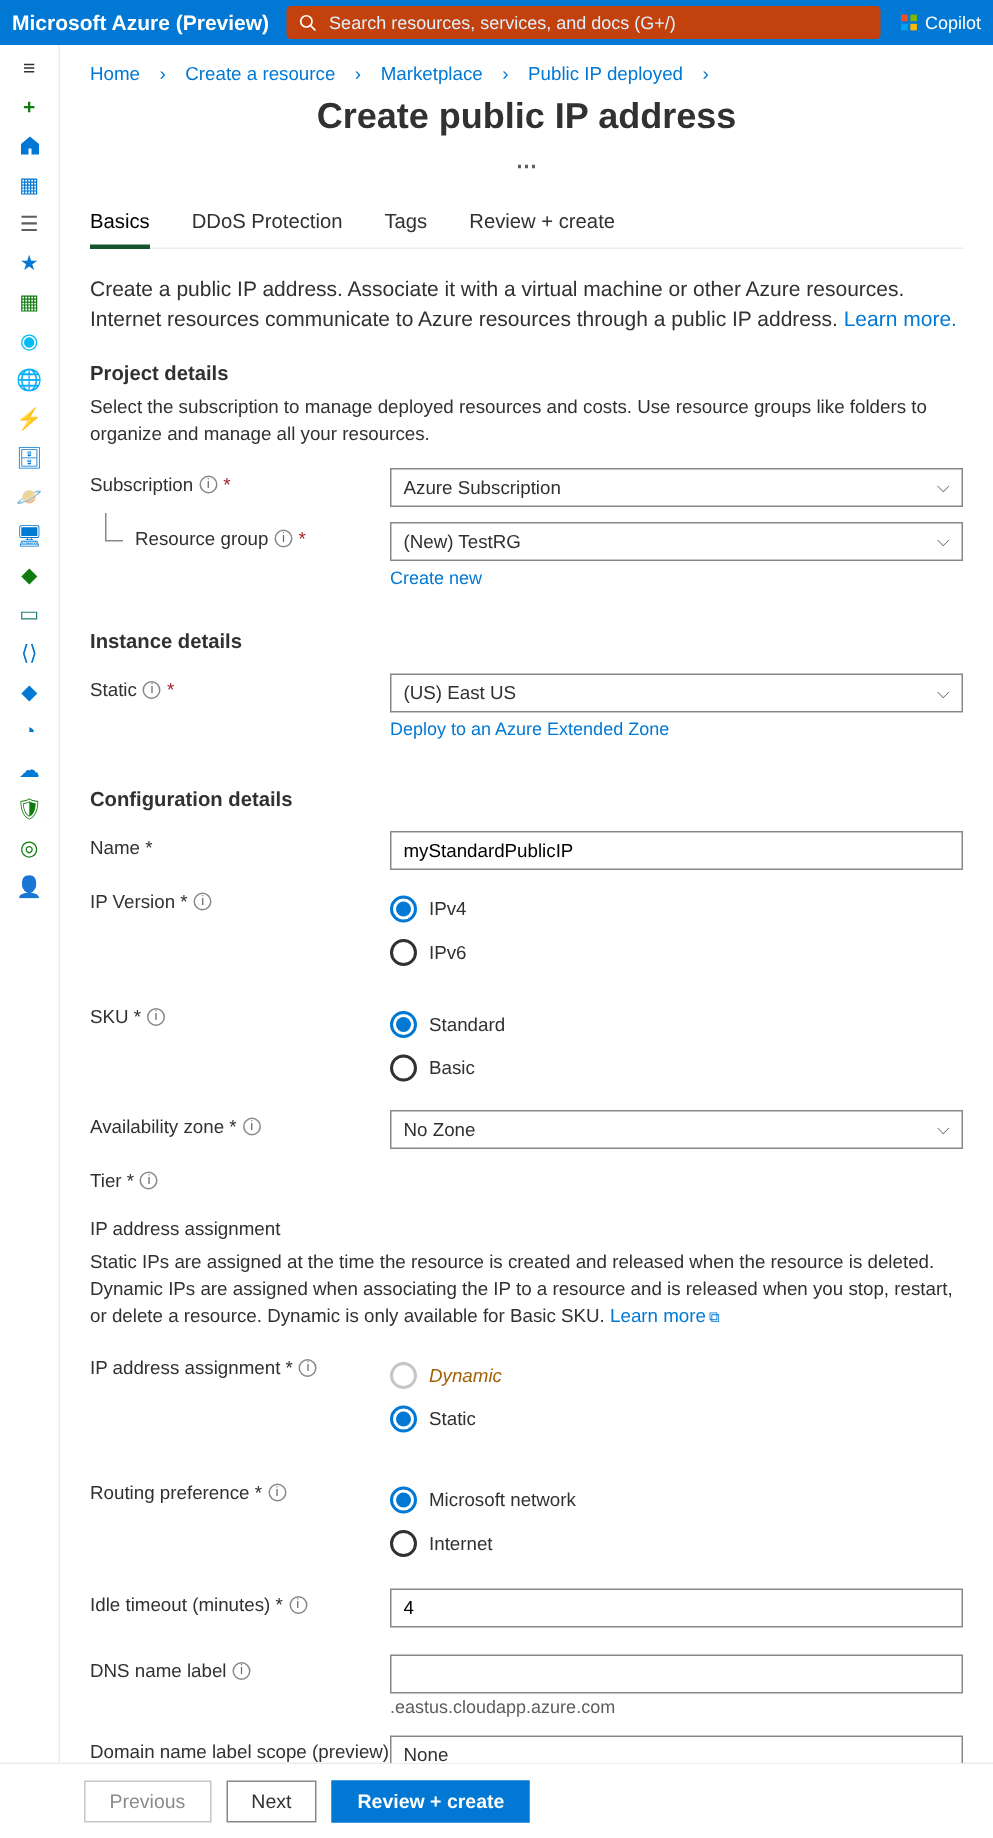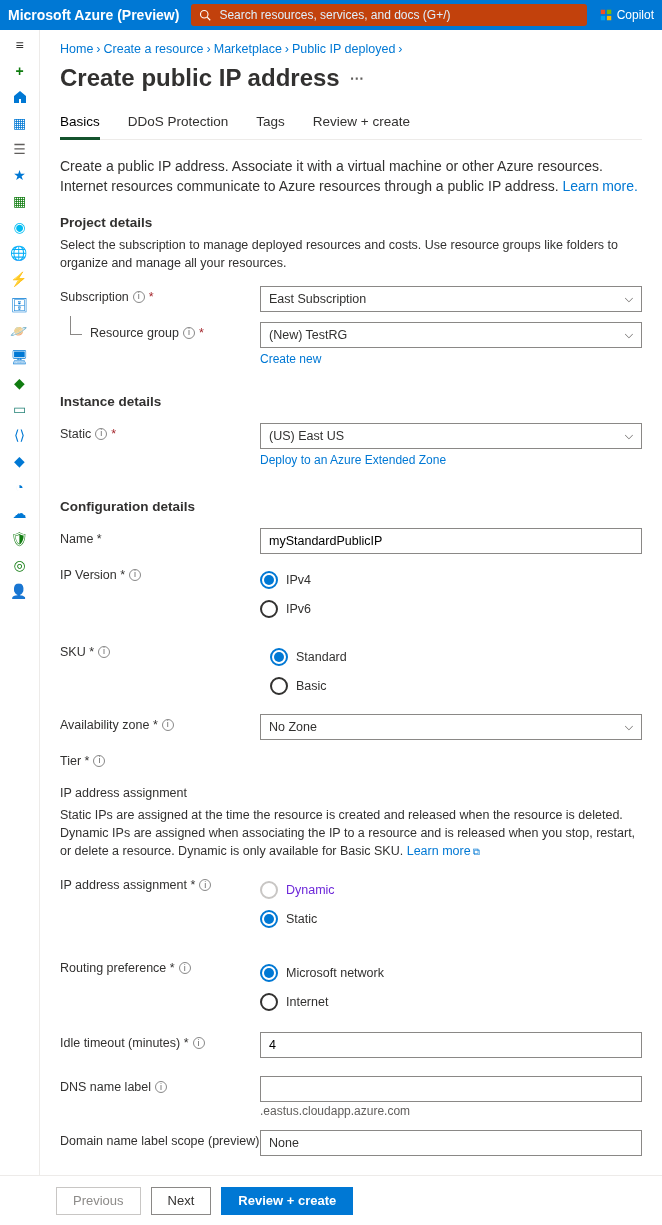--- a/index.html
+++ b/index.html
@@ -11,24 +11,24 @@
   .search-wrap svg { flex-shrink: 0; }
   .search-input { flex: 1; background: transparent; border: none; outline: none; color: #fff; font-size: 12px; }
   .search-input::placeholder { color: #dff0fc; }
   .copilot { color: #fff; display: flex; align-items: center; gap: 4px; font-size: 12px; }
 
   .shell { display: flex; height: calc(100% - 30px - 50px); }
   .leftnav { width: 40px; border-right: 1px solid #edebe9; display: flex; flex-direction: column; align-items: center; padding-top: 6px; gap: 8px; }
   .leftnav .nicon { width: 18px; height: 18px; display: flex; align-items: center; justify-content: center; font-size: 14px; color: #605e5c; cursor: pointer; }
 
   .main { flex: 1; padding: 12px 20px 8px 20px; overflow-y: auto; }
-  .crumbs { display: flex; flex-wrap: wrap; align-items: center; gap: 3px; font-size: 12.5px; }
+  .crumbs { display: flex; flex-wrap: wrap; align-items: center; gap: 13px; font-size: 12.5px; }
   .crumbs a { color: #0078d4; text-decoration: none; }
   .crumbs .sep { color: #0078d4; }
-  h1 { font-size: 24px; font-weight: 600; margin: 8px 0 2px 0; display: flex; align-items: center; gap: 10px; }
+  h1 { font-size: 24px; font-weight: 600; margin: 8px 0 2px 0; display: flex; align-items: center; gap: 10px; flex-direction: column; }
   h1 .dots { color: #605e5c; font-size: 14px; }
 
   .tabs { display: flex; gap: 28px; margin-top: 22px; border-bottom: 1px solid #edebe9; }
   .tab { padding: 0 0 8px 0; font-size: 13.5px; color: #323130; cursor: pointer; }
   .tab.active { border-bottom: 3px solid #14532d; font-weight: 400; color: #000; margin-bottom: -1px; }
 
   .intro { margin: 16px 0 8px 0; font-size: 14px; line-height: 1.45; color: #323130; }
   .link { color: #0078d4; text-decoration: none; }
 
   .section-h { font-weight: 700; font-size: 13.5px; margin: 18px 0 6px 0; }
@@ -48,21 +48,21 @@
   .indent-line-wrap { display: flex; align-items: flex-start; margin: 10px 0; }
   .tree { width: 30px; height: 28px; position: relative; }
   .tree::before { content:""; position:absolute; left: 10px; top:-6px; width:1px; height:18px; background:#8a8886;}
   .tree::after { content:""; position:absolute; left:10px; top:12px; width:12px; height:1px; background:#8a8886;}
 
   .radio-row { display: flex; align-items: center; gap: 8px; height: 26px; }
   .radio { width: 18px; height: 18px; border: 2px solid #323130; border-radius: 50%; display:inline-flex; align-items:center; justify-content:center; cursor:pointer; flex-shrink:0;}
   .radio.sel { border-color:#0078d4; }
   .radio.sel::after { content:""; width:10px; height:10px; border-radius:50%; background:#0078d4; }
   .radio.dis { border-color:#c8c6c4; cursor:default;}
-  .radio.dis + .rlabel { color:#6d28d9; }
+  .radio.dis + .rlabel { color:#a16207;font-style:italic; }
   .rlabel { font-size: 12.5px; }
 
   .radiostack .radio-row { margin: 3px 0; }
 
   .smalltitle { font-size: 12.5px; font-weight: 400; margin: 12px 0 6px 0; }
   .helper { font-size: 12px; color: #605e5c; margin-top: 2px; }
 
   .ext-icon { display:inline-block; margin-left:2px; font-size:10px; }
 
   .footer { position:absolute; left:0; right:0; bottom:0; height:50px; border-top:1px solid #edebe9; display:flex; align-items:center; padding:0 20px 0 56px; gap:10px; background:#fff;}
@@ -156,21 +156,21 @@
     <p class="section-p">Select the subscription to manage deployed resources and costs. Use resource groups like folders to organize and manage all your resources.</p>
 
     <div class="field-row">
       <div class="field-label">
         <span>Subscription</span>
         <span class="info">i</span>
         <span class="req">*</span>
       </div>
       <div class="field-control">
         <div class="select">
-          <span>East Subscription</span>
+          <span>Azure Subscription</span>
           <span class="chev">⌵</span>
         </div>
       </div>
     </div>
 
     <div class="indent-line-wrap">
       <div class="tree"></div>
       <div class="field-label" style="width:170px;">
         <span>Resource group</span>
         <span class="info">i</span>
@@ -223,21 +223,21 @@
             <span class="radio sel"></span>
             <span class="rlabel">IPv4</span>
           </div>
         <div class="radio-row">
             <span class="radio"></span>
             <span class="rlabel">IPv6</span>
           </div>
       </div>
     </div>
 
-    <div class="field-row" style="margin-top:16px;gap:10px;">
+    <div class="field-row" style="margin-top:16px;">
       <div class="field-label">
         <span>SKU *</span>
         <span class="info">i</span>
       </div>
       <div class="field-control radiostack">
         <div class="radio-row">
             <span class="radio sel"></span>
             <span class="rlabel">Standard</span>
           </div>
         <div class="radio-row">

